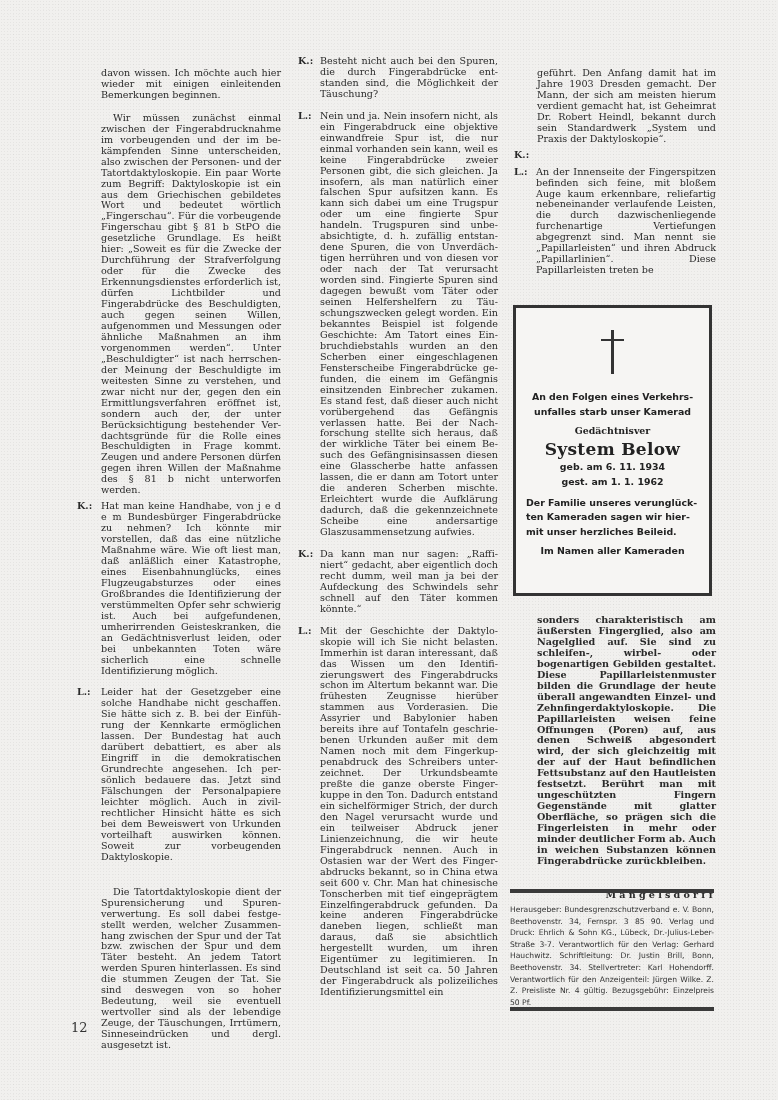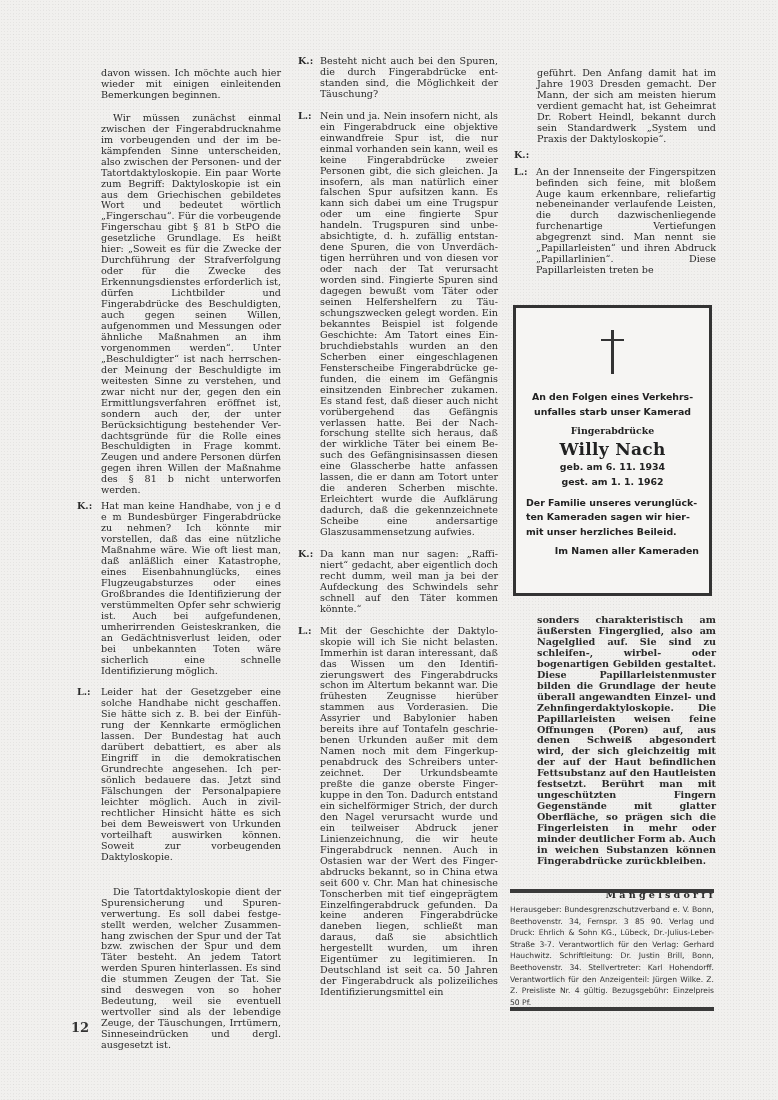--- a/index.html
+++ b/index.html
@@ -58,35 +58,35 @@
   .cross {
     position: relative; width: 24px; height: 44px; margin: 12px auto 16px auto;
   }
   .cross .v { position: absolute; left: 10px; top: 0; width: 3px; height: 44px; background: #333; }
   .cross .h { position: absolute; left: 0; top: 9px; width: 23px; height: 2px; background: #333; }
   .obit-intro { text-align: center; }
   .obit-rank { text-align: center; font-family: "DejaVu Serif", serif; margin-top: 5px; }
   .obit-name { text-align: center; font-family: "DejaVu Serif", serif; font-size: 17px; line-height: 20px; font-weight: bold; letter-spacing: 0.3px; }
   .obit-dates { text-align: center; margin-top: 1px; }
   .obit-cond { margin-top: 6px; text-align: left; }
-  .obit-sign { margin-top: 5px; text-align: right; }
+  .obit-sign { margin-top: 5px; text-align: center; }
 
   .col3-lower { position: absolute; left: 537px; top: 615px; width: 179px; font-size: 9.6px; line-height: 10.95px; text-align: justify; font-weight: bold; }
   .signature { text-align: right; letter-spacing: 3.2px; margin-top: 23px; }
 
   .imprint-rule { position: absolute; left: 510px; width: 204px; height: 4px; background: #3a3a3a; }
   .imprint {
     position: absolute; left: 510px; top: 904px; width: 204px;
     font-family: "DejaVu Sans", sans-serif;
     font-size: 7.6px; line-height: 11.6px; text-align: justify;
     color: #333;
   }
   .page-number {
     position: absolute; left: 71px; top: 1020px;
-    font-size: 13px; color: #333; font-weight: bold;
+    font-size: 13px; color: #333;
   }
 </style>
 </head>
 <body>
 
 <div class="page-noise"></div>
 
 <div class="col col1">
   <p>davon wissen. Ich möchte auch hier wieder mit einigen einleiten­den Bemerkungen beginnen.</p>
   <p class="indent">Wir müssen zunächst einmal zwischen der Fingerabdrucknahme im vorbeugenden und der im be­kämpfenden Sinne unterscheiden, also zwischen der Personen- und der Tatortdaktyloskopie. Ein paar Worte zum Begriff: Daktylosko­pie ist ein aus dem Griechischen gebildetes Wort und bedeutet wörtlich „Fingerschau“. Für die vorbeugende Fingerschau gibt § 81 b StPO die gesetzliche Grund­lage. Es heißt hier: „Soweit es für die Zwecke der Durchführung der Strafverfolgung oder für die Zwecke des Erkennungsdienstes erforderlich ist, dürfen Lichtbilder und Fingerabdrücke des Beschul­digten, auch gegen seinen Willen, aufgenommen und Messungen oder ähnliche Maßnahmen an ihm vorgenommen werden“. Unter „Beschuldigter“ ist nach herrschen­der Meinung der Beschuldigte im weitesten Sinne zu verstehen, und zwar nicht nur der, gegen den ein Ermittlungsverfahren eröffnet ist, sondern auch der, der unter Berücksichtigung bestehender Ver­dachtsgründe für die Rolle eines Beschuldigten in Frage kommt. Zeugen und andere Personen dür­fen gegen ihren Willen der Maß­nahme des § 81 b nicht unterwor­fen werden.</p>
@@ -144,22 +144,22 @@
       </div>
   </div>
 </div>
 
 <div class="obit-box">
   <div class="cross">
     <div class="v"></div>
       <div class="h"></div>
   </div>
   <div class="obit-intro">An den Folgen eines Verkehrs­unfalles starb unser Kamerad</div>
-  <div class="obit-rank">Fingerabdrücke</div>
-  <div class="obit-name">Willy Nach</div>
+  <div class="obit-rank">Gedächtnisver</div>
+  <div class="obit-name">System Below</div>
   <div class="obit-dates">geb. am 6. 11. 1934</div>
   <div class="obit-dates">gest. am 1. 1. 1962</div>
   <div class="obit-cond">Der Familie unseres verunglück­ten Kameraden sagen wir hier­mit unser herzliches Beileid.</div>
   <div class="obit-sign">Im Namen aller Kameraden</div>
 </div>
 
 <div class="col3-lower">
   <p style="margin:0">sonders charakteristisch am äußer­sten Fingerglied, also am Nagel­glied auf. Sie sind zu schleifen-, wirbel- oder bogenartigen Gebil­den gestaltet. Diese Papillarlei­stenmuster bilden die Grundlage der heute überall angewandten Einzel- und Zehnfingerdaktylos­kopie. Die Papillarleisten weisen feine Offnungen (Poren) auf, aus denen Schweiß abgesondert wird, der sich gleichzeitig mit der auf der Haut befindlichen Fettsubstanz auf den Hautleisten festsetzt. Be­rührt man mit ungeschützten Fin­gern Gegenstände mit glatter Oberfläche, so prägen sich die Fingerleisten in mehr oder minder deutlicher Form ab. Auch in wei­chen Substanzen können Finger­abdrücke zurückbleiben.</p>
   <div class="signature">Mangelsdorff</div>
 </div>

